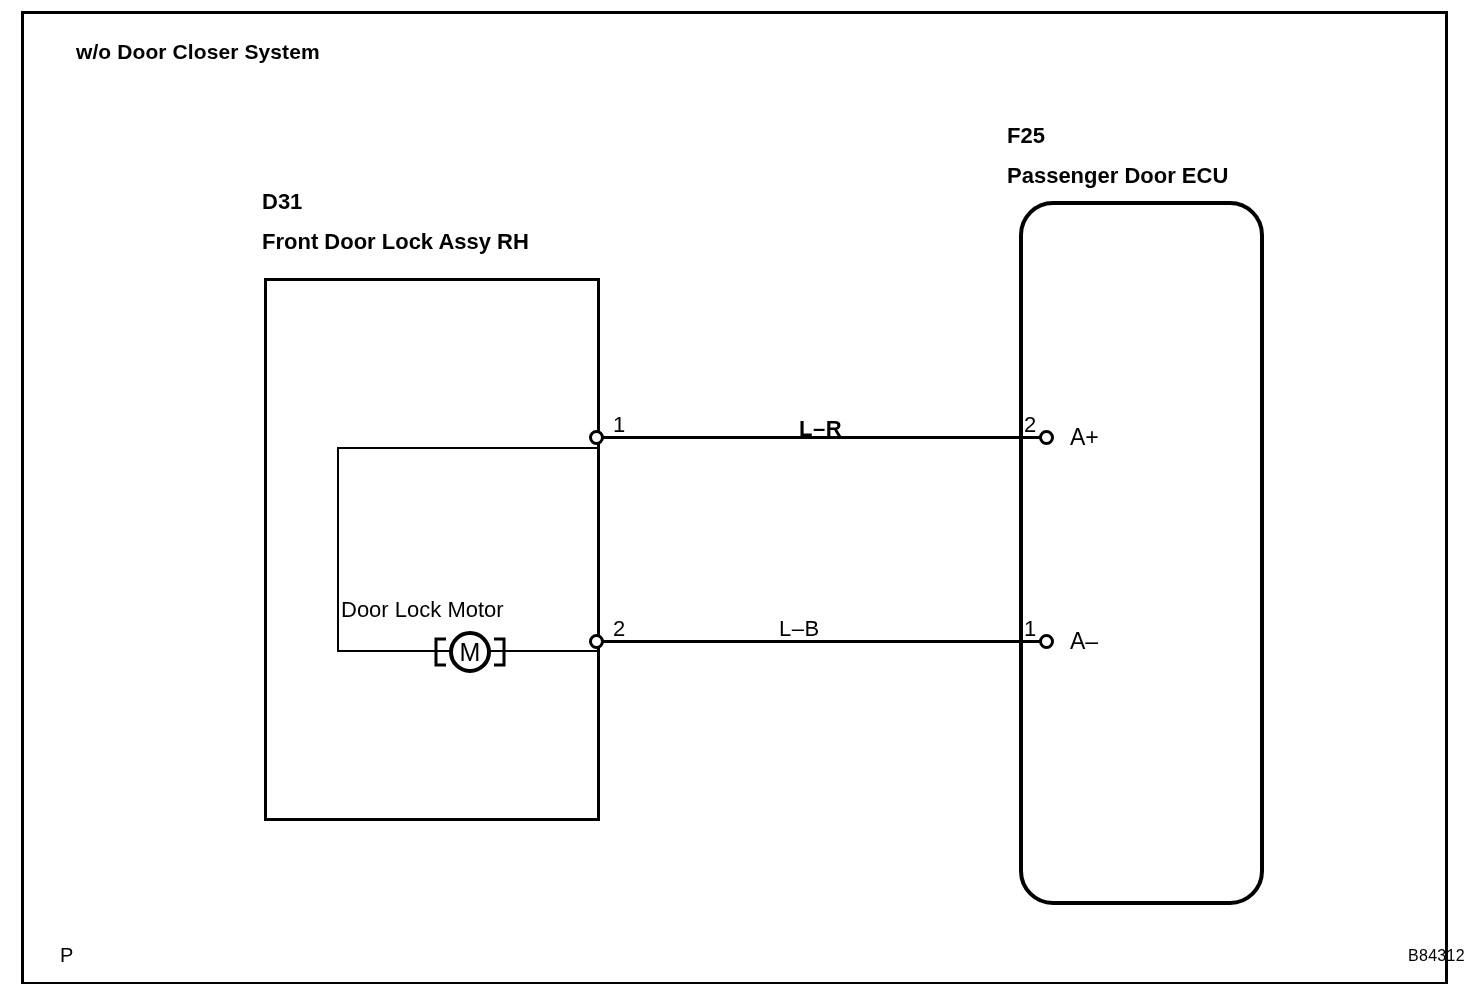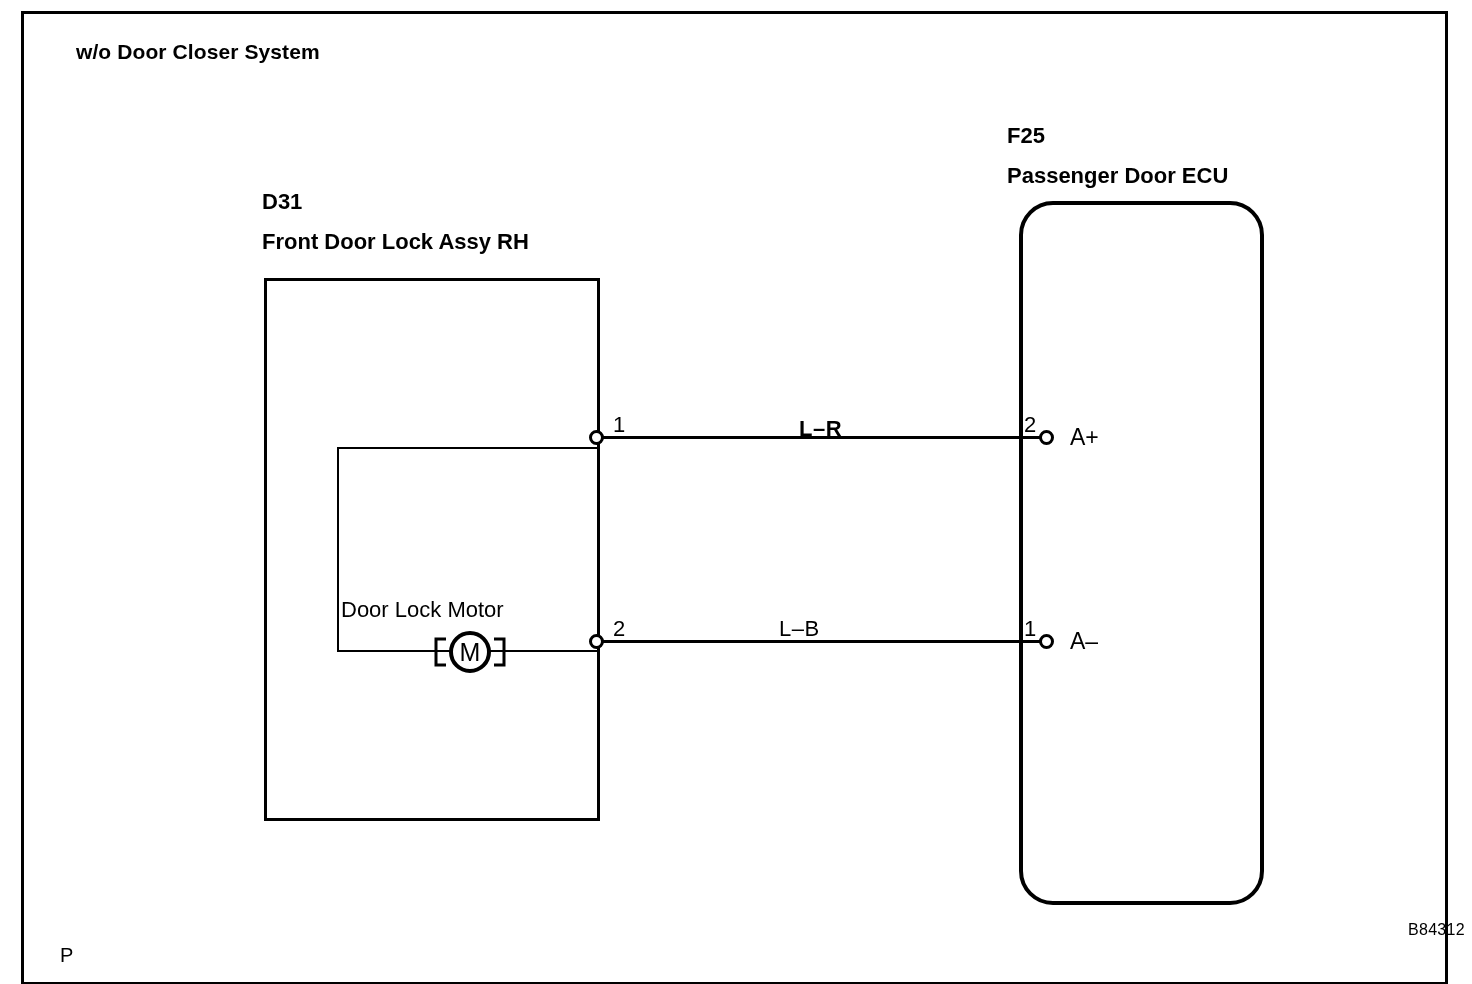--- a/index.html
+++ b/index.html
@@ -148,21 +148,21 @@
   .page-mark {
     position: absolute;
     left: 36px;
     top: 931px;
     font-size: 20px;
     line-height: 20px;
   }
   .figure-code {
     position: absolute;
     left: 1384px;
-    top: 908px;
+    top: 934px;
     font-size: 16px;
     line-height: 16px;
     letter-spacing: 0.3px;
     text-align: center;
   }
 </style>
 </head>
 <body>
 
 <div id="page">

